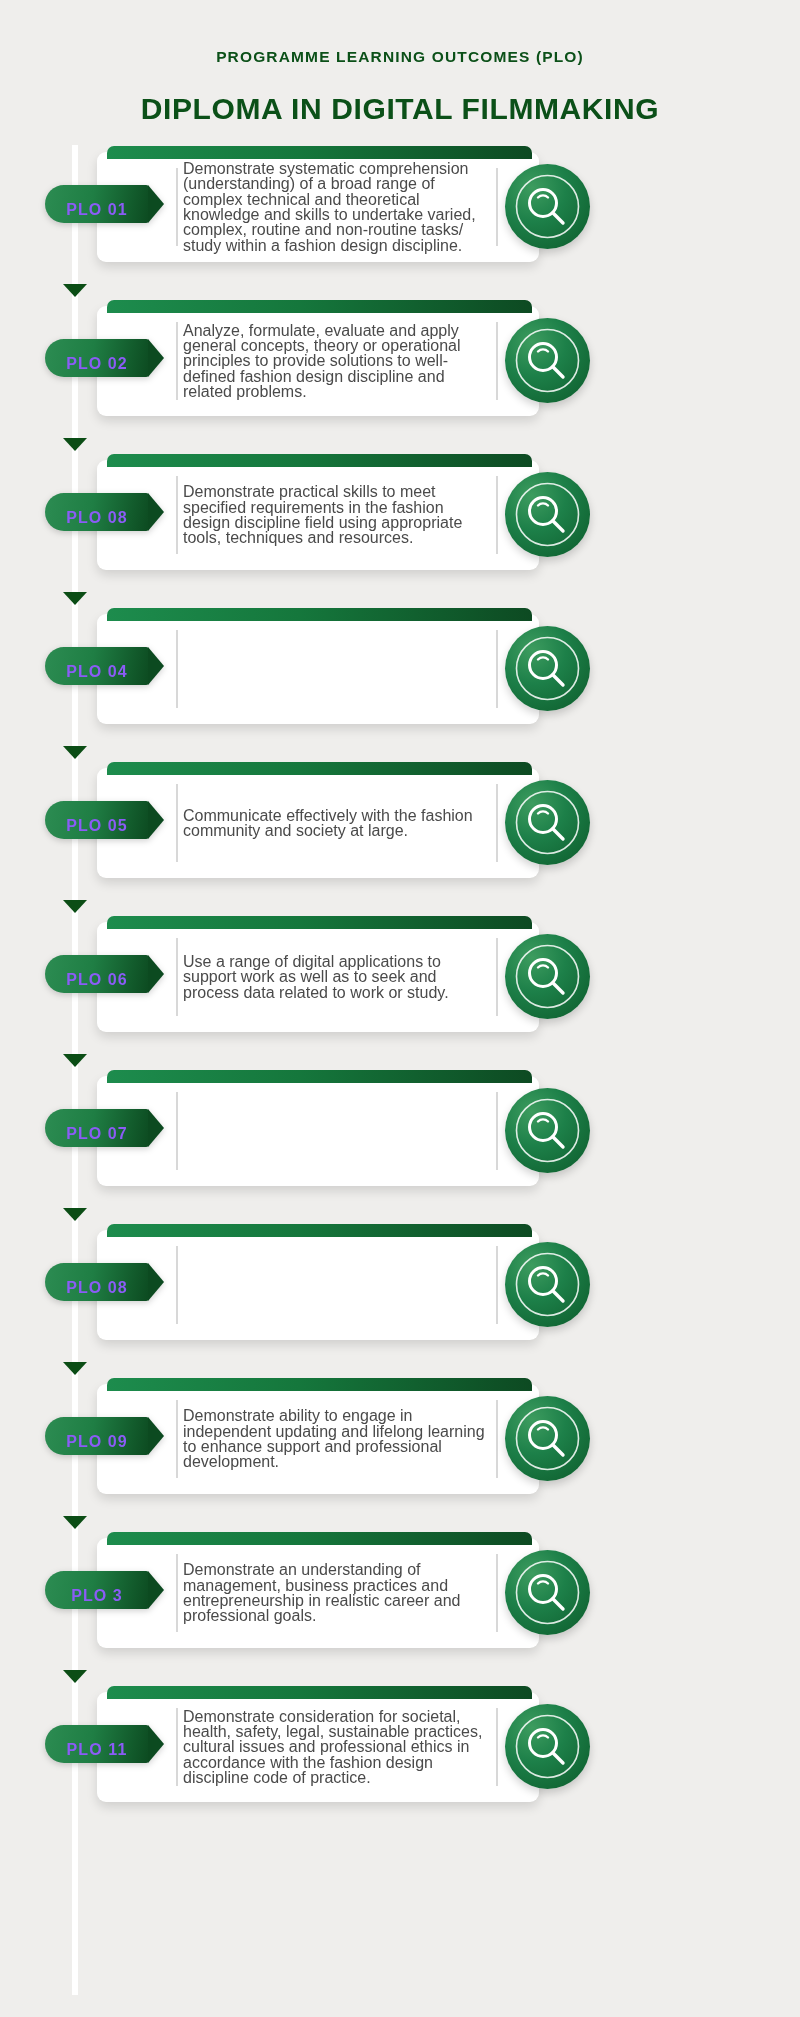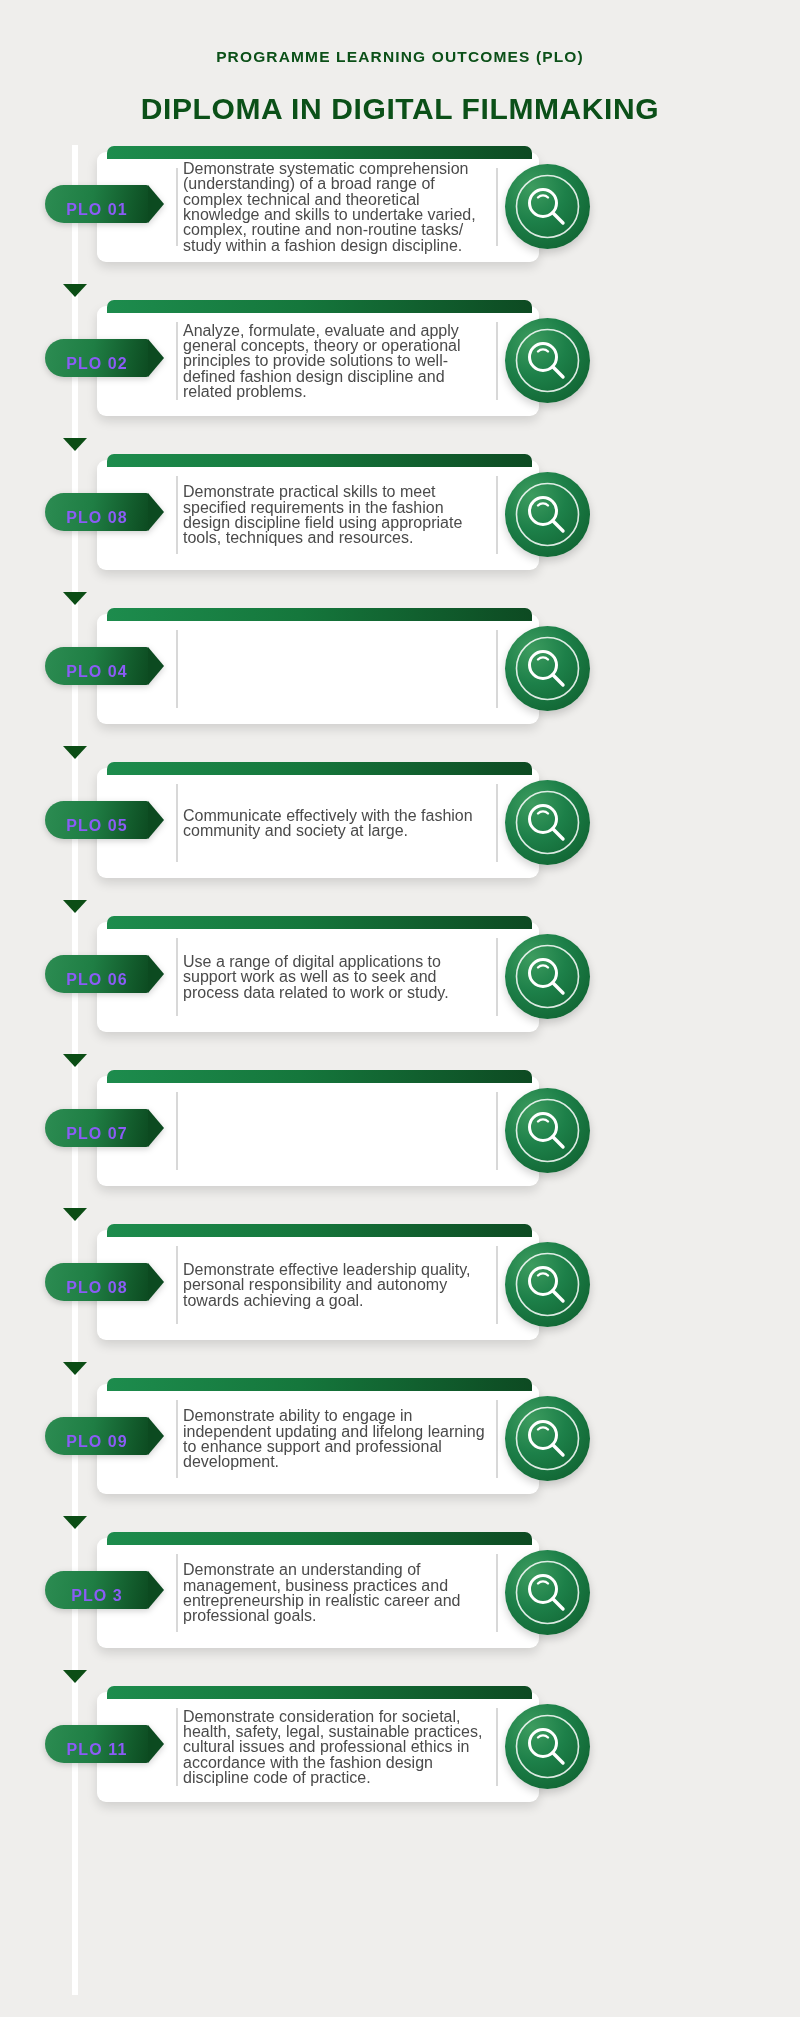--- a/index.html
+++ b/index.html
@@ -362,21 +362,20 @@
       </div>
   </div>
     <div class="connector">
       <div class="tri"></div>
     </div>
     <div class="row">
     <div class="card"></div>
     <div class="card-bar"></div>
     <div class="card-divider"></div>
     <div class="card-divider-right"></div>
-    <div class="desc">Demonstrate effective leadership quality, personal responsibility and autonomy towards achieving a goal.</div>
     <div class="badge">
       <div class="badge-body"></div>
       <div class="badge-arrow"></div>
       <div class="badge-label">PLO 08</div>
     </div>
     <div class="mag">
   <svg width="85" height="85" viewBox="0 0 85 85">
     <circle cx="42.5" cy="42.5" r="31" fill="none" stroke="#ffffff" stroke-width="1.6" opacity="0.85"></circle>
     <circle cx="38" cy="39" r="13.5" fill="none" stroke="#ffffff" stroke-width="3"></circle>
     <path d="M33 33.5 a7 7 0 0 1 10 0" fill="none" stroke="#ffffff" stroke-width="2.4" stroke-linecap="round"></path>

